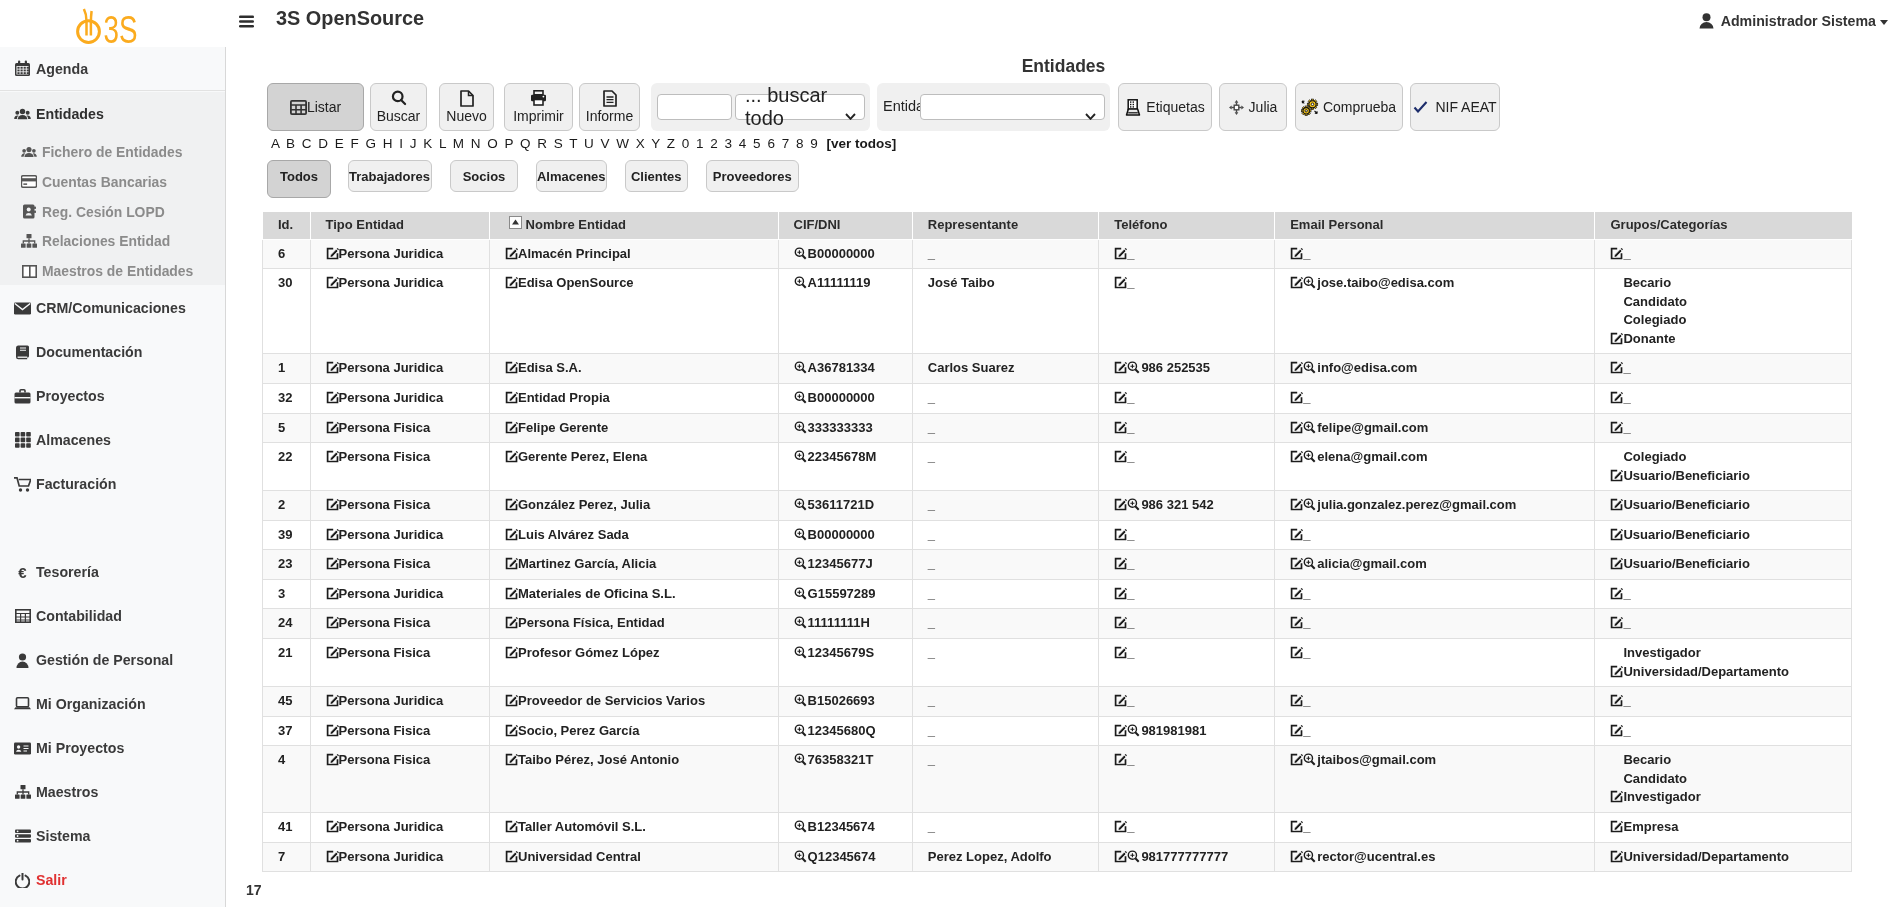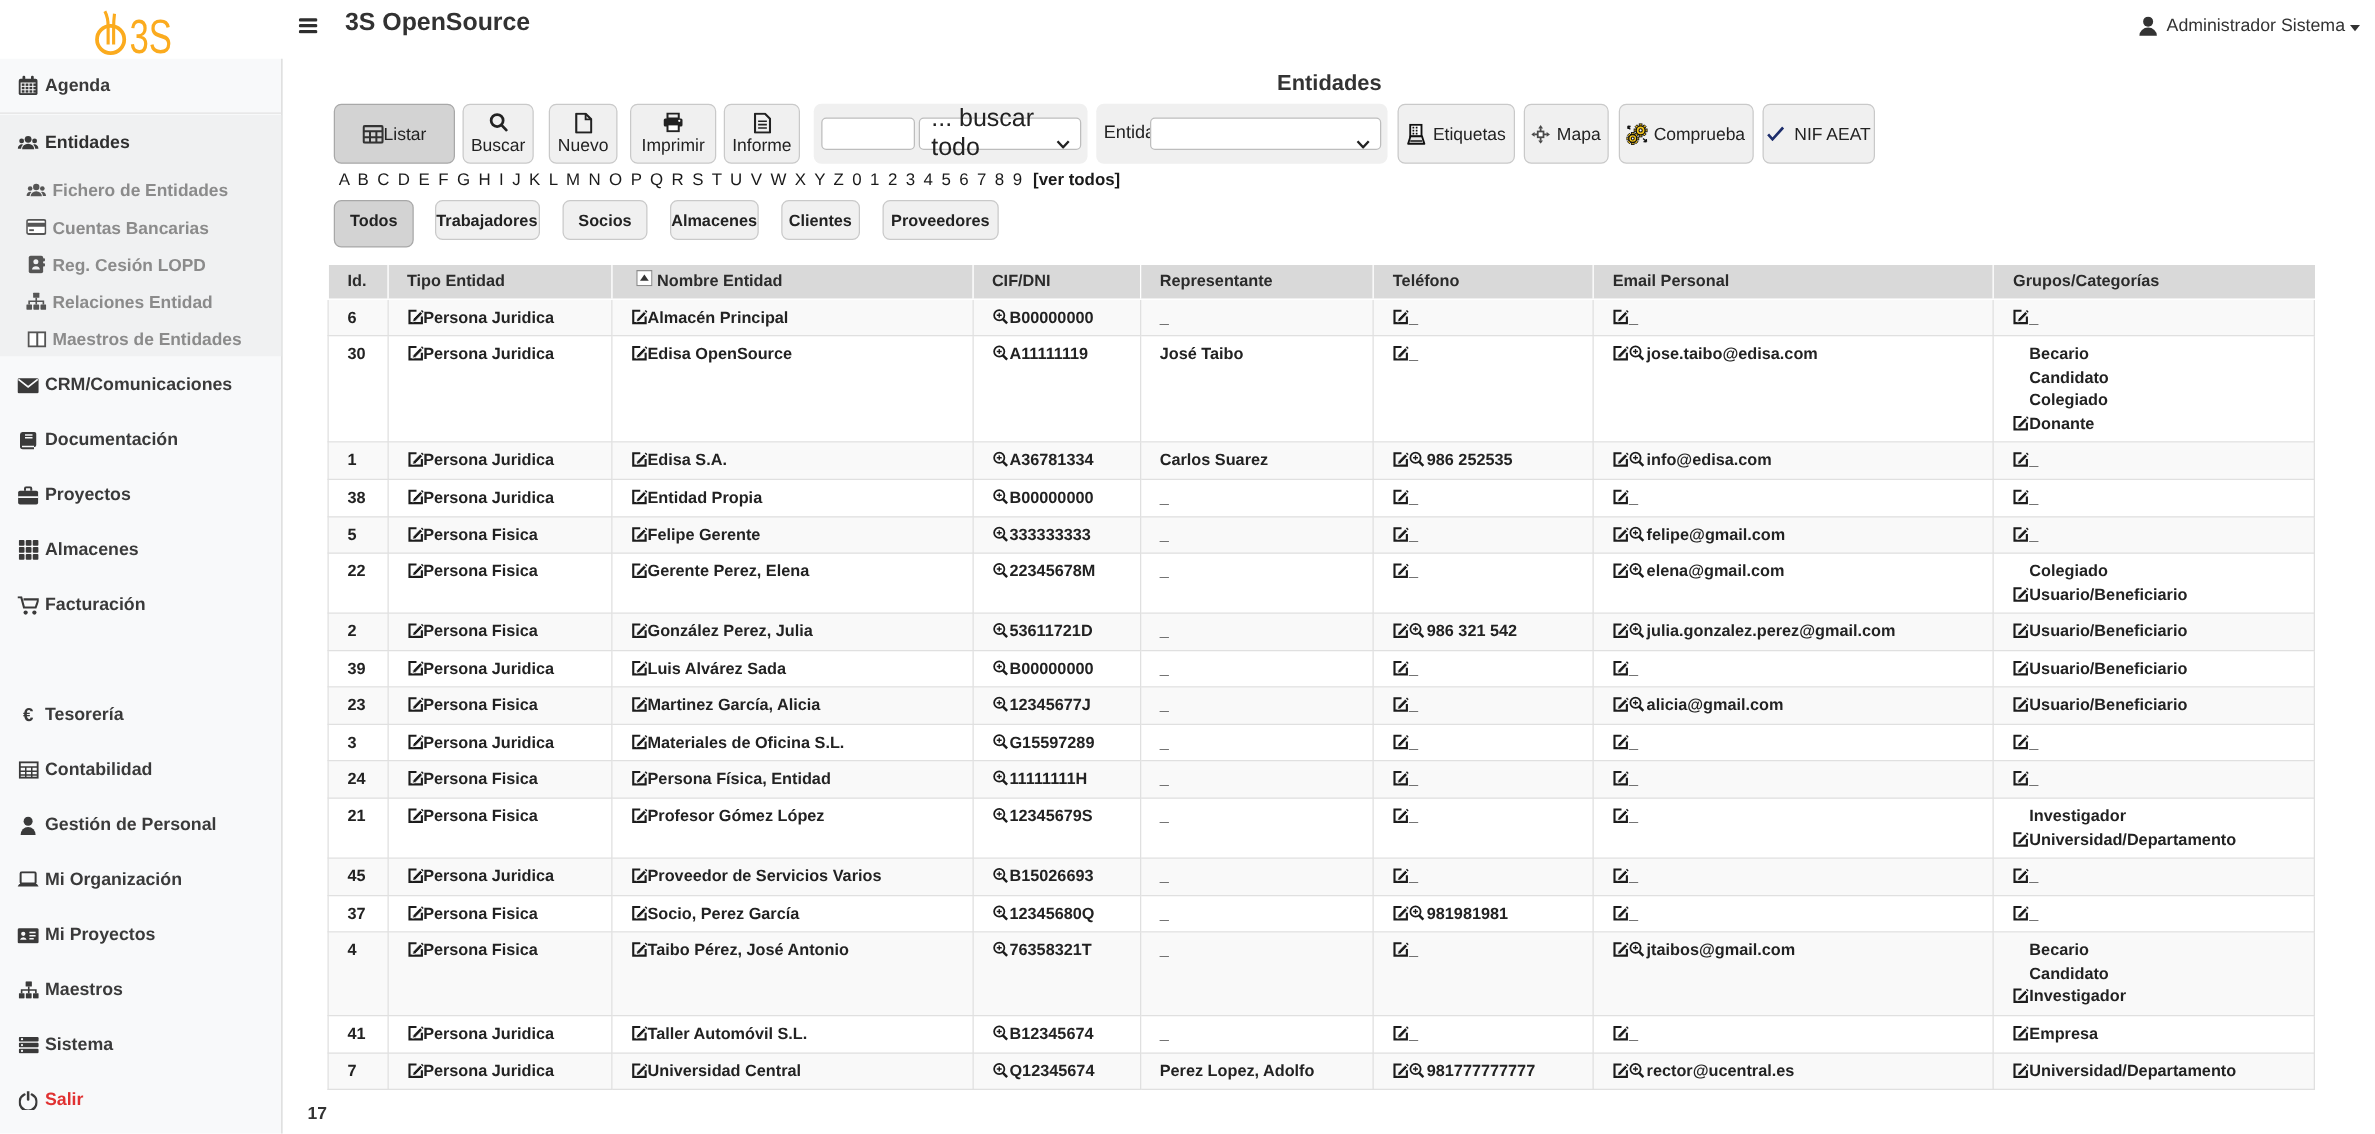--- a/index.html
+++ b/index.html
@@ -1,19 +1,19 @@
 <!DOCTYPE html>
 <html><head><meta charset="utf-8"><style>
 *{box-sizing:border-box;margin:0;padding:0}
 html,body{width:1900px;height:907px;overflow:hidden}
 body{font-family:"Liberation Sans",sans-serif;background:#fff;position:relative;color:#222}
 
 #burger{position:absolute;left:239px;top:14px}
 #title{position:absolute;left:276px;top:7px;font-size:19.9px;font-weight:bold;color:#323232}
-#user{position:absolute;right:12px;top:13px;display:flex;align-items:center;font-size:14.2px;font-weight:normal;color:#333}
+#user{position:absolute;right:12px;top:13px;display:flex;align-items:center;font-size:14.2px;font-weight:bold;color:#333}
 #user svg{margin-right:7px}
 #user .caret{width:0;height:0;border-left:4.5px solid transparent;border-right:4.5px solid transparent;border-top:5px solid #333;margin-left:4px;margin-top:3px}
 #logo{position:absolute;left:71px;top:3px}
 
 #sidebar{position:absolute;left:0;top:47px;width:226px;height:860px;background:#f8f9fa;border-right:1px solid #d8d8d8}
 .mi{position:absolute;left:0;width:100%;height:44px;display:flex;align-items:center;font-size:14.2px;font-weight:bold;color:#3a3a3a}
 .mi .ic{width:17px;margin-left:14px;display:flex;justify-content:center}
 .mi .tx{margin-left:5px}
 #agenda{top:0;border-bottom:1px solid #e2e2e2}
 #entblock{position:absolute;left:0;top:45px;width:100%;height:193px;background:#f0f1f2}
@@ -389,21 +389,21 @@
         <path d="M2.5 7.5 H12.5"></path>
       </g>
       <g fill="#4a4a4a">
         <path d="M7.5 0 L5.6 2.7 h3.8z"></path>
         <path d="M7.5 15 L5.6 12.3 h3.8z"></path>
         <path d="M0 7.5 L2.7 5.6 v3.8z"></path>
         <path d="M15 7.5 L12.3 5.6 v3.8z"></path>
       </g>
       <rect x="5.2" y="5.2" width="4.6" height="4.6" fill="#fff" stroke="#4a4a4a" stroke-width="1.4"></rect>
     </svg>
-    <span style="margin-left:5px">Mapa</span>
+    <span style="margin-left:5px">Julia</span>
   </div>
 <div class="btn b1" style="left:1294.5px;width:108px">
     <svg width="18" height="18" viewBox="0 0 18 18">
       <rect x="10.4" y="1.0999999999999996" width="2.2" height="2.6" fill="#f5c518" stroke="#111" stroke-width="0.7" transform="rotate(0 11.5 6.3)"></rect>
       <rect x="10.4" y="1.0999999999999996" width="2.2" height="2.6" fill="#f5c518" stroke="#111" stroke-width="0.7" transform="rotate(45 11.5 6.3)"></rect>
       <rect x="10.4" y="1.0999999999999996" width="2.2" height="2.6" fill="#f5c518" stroke="#111" stroke-width="0.7" transform="rotate(90 11.5 6.3)"></rect>
       <rect x="10.4" y="1.0999999999999996" width="2.2" height="2.6" fill="#f5c518" stroke="#111" stroke-width="0.7" transform="rotate(135 11.5 6.3)"></rect>
       <rect x="10.4" y="1.0999999999999996" width="2.2" height="2.6" fill="#f5c518" stroke="#111" stroke-width="0.7" transform="rotate(180 11.5 6.3)"></rect>
       <rect x="10.4" y="1.0999999999999996" width="2.2" height="2.6" fill="#f5c518" stroke="#111" stroke-width="0.7" transform="rotate(225 11.5 6.3)"></rect>
       <rect x="10.4" y="1.0999999999999996" width="2.2" height="2.6" fill="#f5c518" stroke="#111" stroke-width="0.7" transform="rotate(270 11.5 6.3)"></rect>
@@ -572,21 +572,21 @@
               <path d="M5.4 3.2 V7.2 M3.4 5.2 H7.4" stroke="#1c1c1c" stroke-width="1.1"></path>
               <path d="M8.3 8.3 L11.7 11.7" stroke="#1c1c1c" stroke-width="2"></path>
             </svg> info@edisa.com</td>
           <td><svg class="ci" width="13" height="13" viewBox="0 0 13 13">
               <path d="M11.5 6.2 V11.5 H1.6 V1.6 H7.2" fill="none" stroke="#1c1c1c" stroke-width="1.7"></path>
               <path d="M4.5 8.1 L10.2 2.2 L12 4 L6.3 9.9 L4.1 10.6z" fill="#1c1c1c" stroke="#f9f9f9" stroke-width="0.7"></path>
               <path d="M10.7 1.7 L12.2 3.2 L13 2.3 L11.6 0.9z" fill="#1c1c1c"></path>
             </svg>_</td>
         </tr>
 <tr>
-          <td>38</td>
+          <td>32</td>
           <td><svg class="ci" width="13" height="13" viewBox="0 0 13 13">
               <path d="M11.5 6.2 V11.5 H1.6 V1.6 H7.2" fill="none" stroke="#1c1c1c" stroke-width="1.7"></path>
               <path d="M4.5 8.1 L10.2 2.2 L12 4 L6.3 9.9 L4.1 10.6z" fill="#1c1c1c" stroke="#f9f9f9" stroke-width="0.7"></path>
               <path d="M10.7 1.7 L12.2 3.2 L13 2.3 L11.6 0.9z" fill="#1c1c1c"></path>
             </svg>Persona Juridica</td>
           <td><svg class="ci" width="13" height="13" viewBox="0 0 13 13">
               <path d="M11.5 6.2 V11.5 H1.6 V1.6 H7.2" fill="none" stroke="#1c1c1c" stroke-width="1.7"></path>
               <path d="M4.5 8.1 L10.2 2.2 L12 4 L6.3 9.9 L4.1 10.6z" fill="#1c1c1c" stroke="#f9f9f9" stroke-width="0.7"></path>
               <path d="M10.7 1.7 L12.2 3.2 L13 2.3 L11.6 0.9z" fill="#1c1c1c"></path>
             </svg>Entidad Propia</td>

